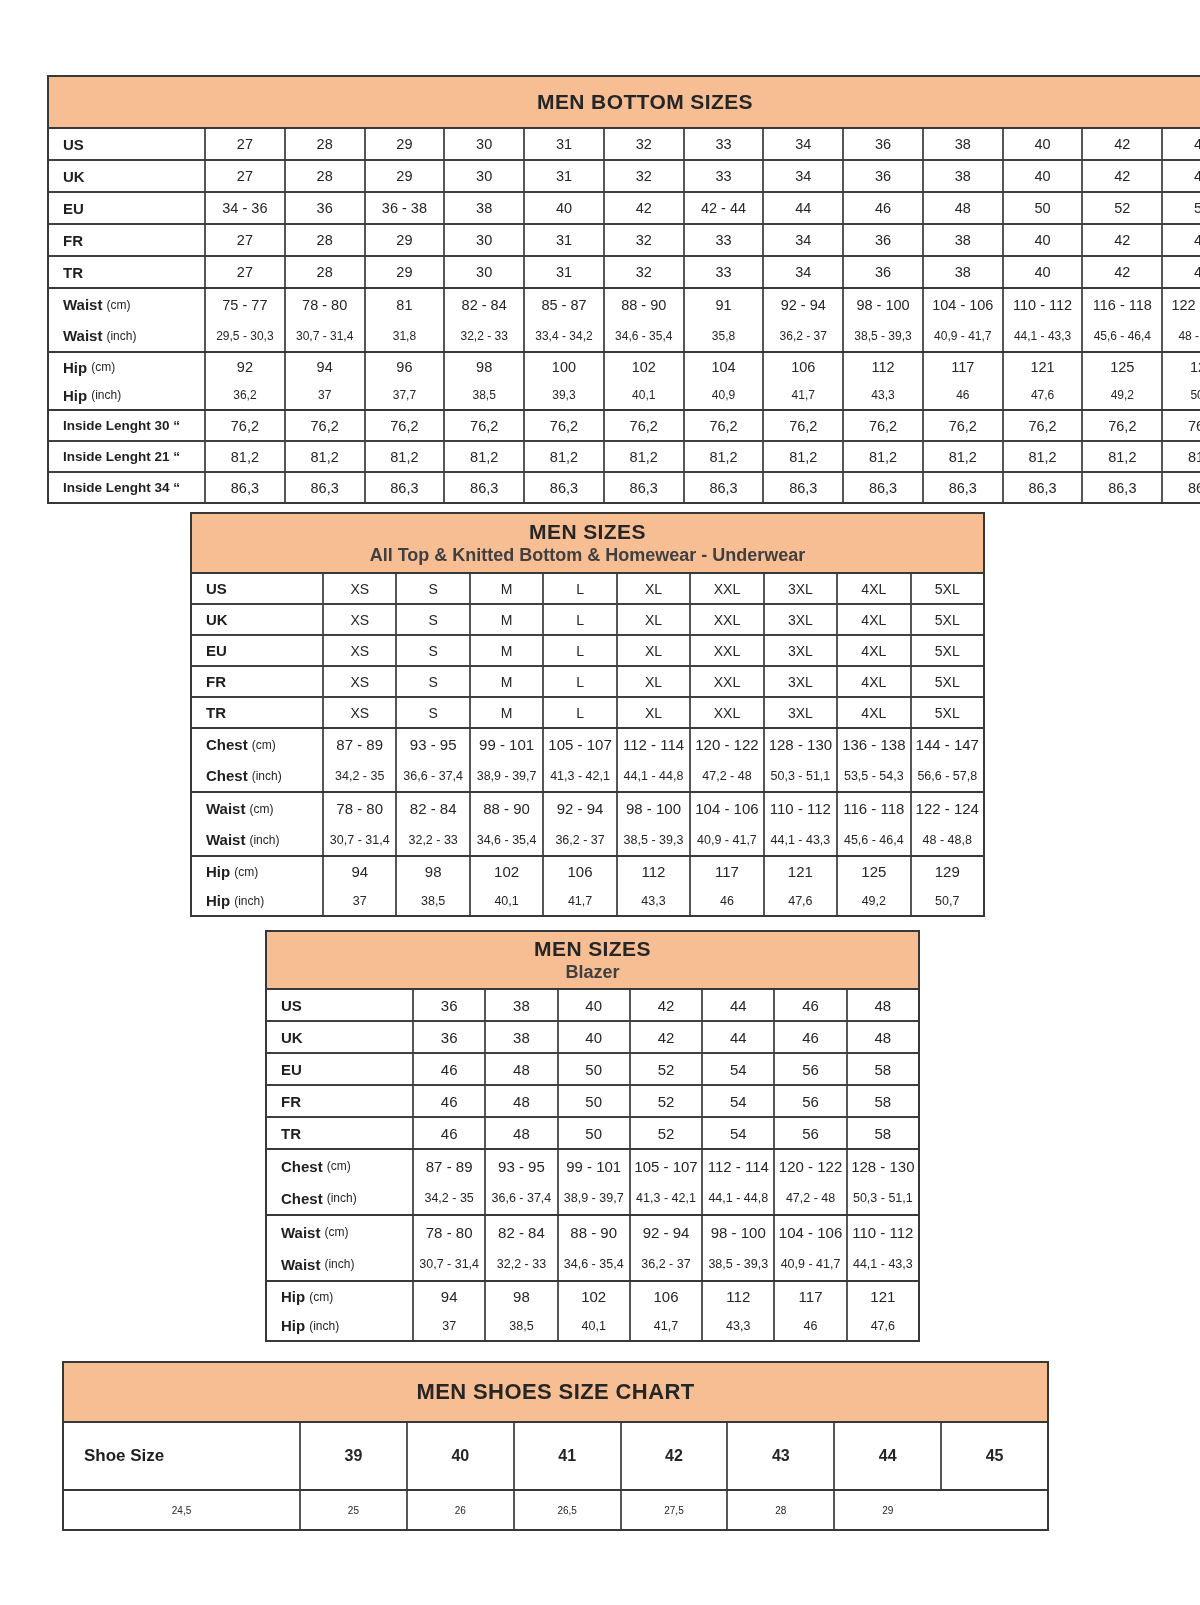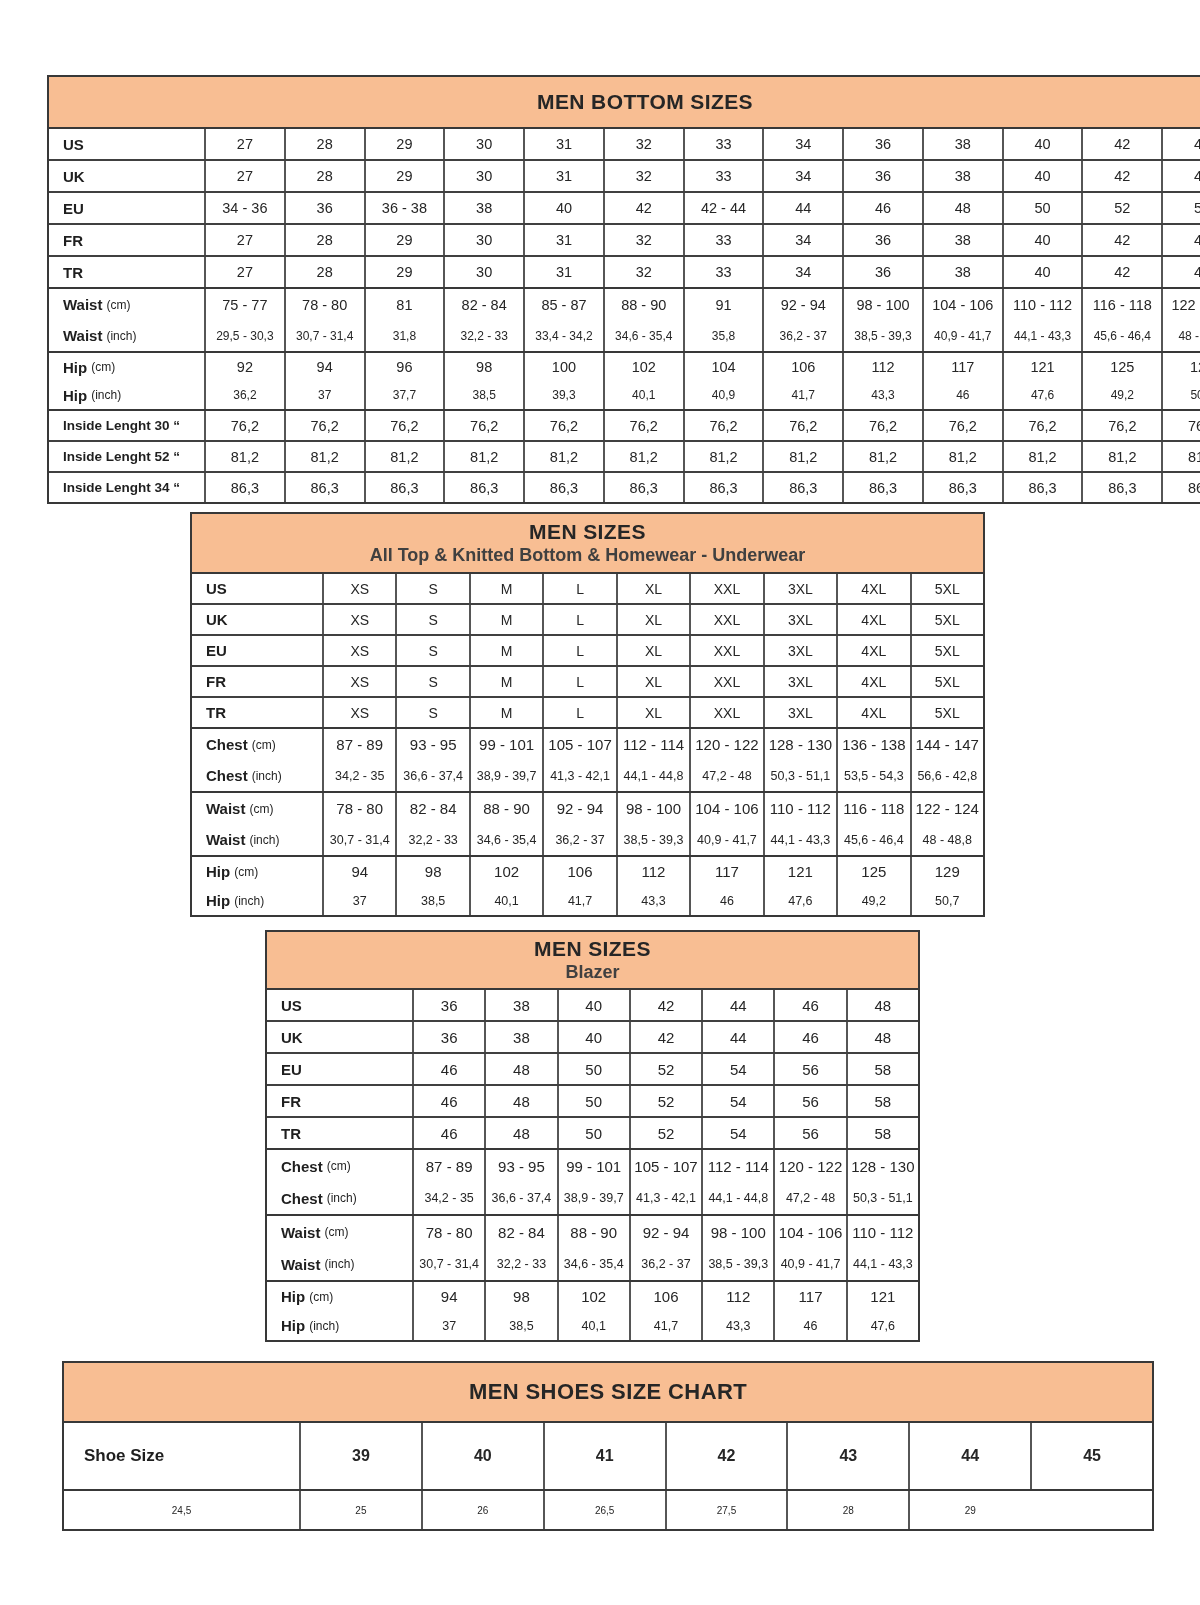--- a/index.html
+++ b/index.html
@@ -46,21 +46,21 @@
   .t1 .sec-0 .val{font-size:14px}
 
   
   .t2{left:265px;top:930px;width:655px;--lw:145px}
   .t2 .t-header{height:56px}
   .t2 .sec-0 .row{height:30px}
   .t2 .sec-1 .row,.t2 .sec-2 .row{height:32px}
   .t2 .sec-3 .row{height:29px}
 
   
-  .t3{left:62px;top:1361px;width:1092px;--lw:235px}
+  .t3{left:62px;top:1361px;width:987px;--lw:235px}
   .t3 .t-header{height:58px}
   .t3 .t-title{font-size:22px}
   .t3 .sec-0 .row:first-child{height:66px}
   .t3 .sec-0 .row:last-child{height:38px}
   .t3 .sec-0 .row + .row{border-top:2px solid #383838}
   .t3 .sec-0 .row:first-child .val{font-weight:bold;font-size:16px}
   .t3 .lbl{font-size:17px}
   .t3 .val{font-size:10px}
   .t3 .cell.label{padding-left:20px}
 </style>
@@ -258,21 +258,21 @@
           <div class="cell val">76,2</div>
           <div class="cell val">76,2</div>
           <div class="cell val">76,2</div>
           <div class="cell val">76,2</div>
           <div class="cell val">76,2</div>
           <div class="cell val">76,2</div>
           <div class="cell val">76,2</div>
         </div>
         <div class="row" style="grid-template-columns: var(--lw) repeat(13,1fr);">
           <div class="cell label">
-            <span class="lbl">Inside Lenght 52 “</span>
+            <span class="lbl">Inside Lenght 21 “</span>
           </div>
           <div class="cell val">81,2</div>
           <div class="cell val">81,2</div>
           <div class="cell val">81,2</div>
           <div class="cell val">81,2</div>
           <div class="cell val">81,2</div>
           <div class="cell val">81,2</div>
           <div class="cell val">81,2</div>
           <div class="cell val">81,2</div>
           <div class="cell val">81,2</div>
@@ -400,21 +400,21 @@
             <span class="unit">(inch)</span>
           </div>
           <div class="cell val">34,2 - 35</div>
           <div class="cell val">36,6 - 37,4</div>
           <div class="cell val">38,9 - 39,7</div>
           <div class="cell val">41,3 - 42,1</div>
           <div class="cell val">44,1 - 44,8</div>
           <div class="cell val">47,2 - 48</div>
           <div class="cell val">50,3 - 51,1</div>
           <div class="cell val">53,5 - 54,3</div>
-          <div class="cell val">56,6 - 42,8</div>
+          <div class="cell val">56,6 - 57,8</div>
         </div>
       </div>
       <div class="section sec-2 merged">
         <div class="row" style="grid-template-columns: var(--lw) repeat(9,1fr);">
           <div class="cell label">
             <span class="lbl">Waist</span>
             <span class="unit">(cm)</span>
           </div>
           <div class="cell val">78 - 80</div>
           <div class="cell val">82 - 84</div>

